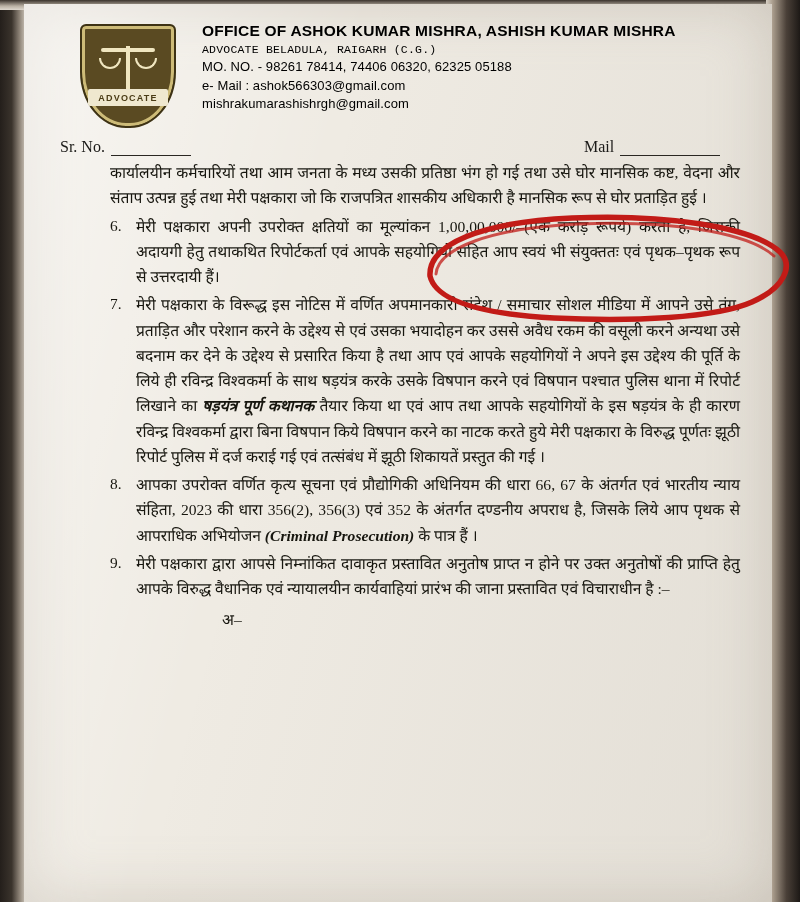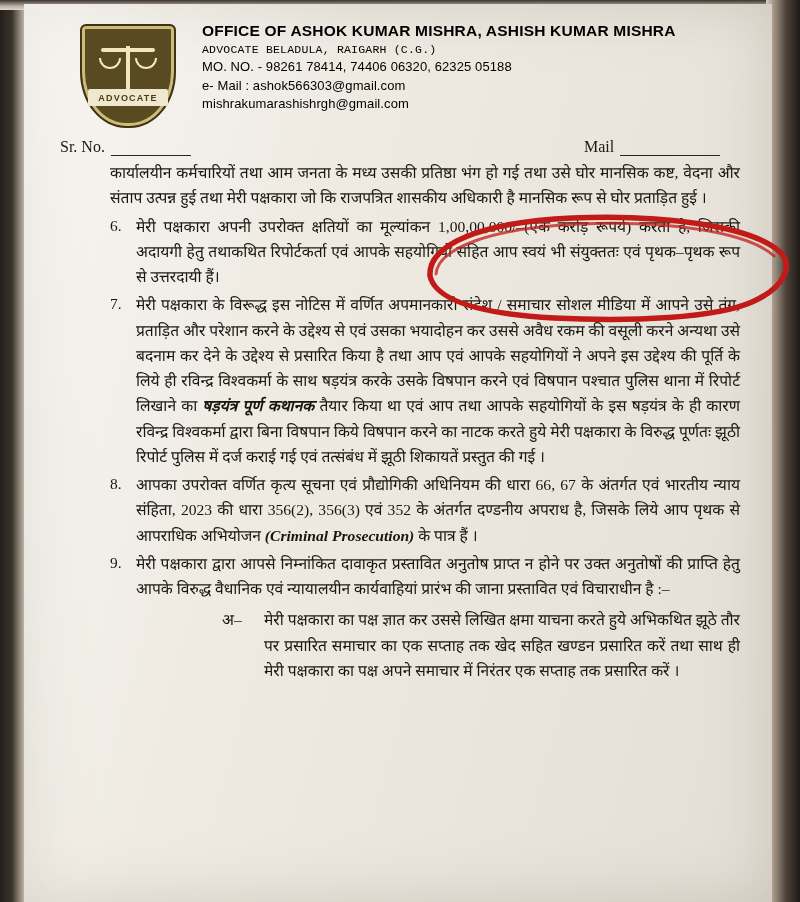--- a/index.html
+++ b/index.html
@@ -310,21 +310,20 @@
         <div class="ptext"><span>आपका उपरोक्त वर्णित कृत्य सूचना एवं प्रौद्योगिकी अधिनियम की धारा 66, 67 के अंतर्गत एवं भारतीय न्याय संहिता, 2023 की धारा 356(2), 356(3) एवं 352 के अंतर्गत दण्डनीय अपराध है, जिसके लिये आप पृथक से आपराधिक अभियोजन </span><b>(Criminal Prosecution)</b><span> के पात्र हैं ।</span></div>
       </div>
 
       <div class="para">
         <div class="num">9.</div>
         <div class="ptext">मेरी पक्षकारा द्वारा आपसे निम्नांकित दावाकृत प्रस्तावित अनुतोष प्राप्त न होने पर उक्त अनुतोषों की प्राप्ति हेतु आपके विरुद्ध वैधानिक एवं न्यायालयीन कार्यवाहियां प्रारंभ की जाना प्रस्तावित एवं विचाराधीन है :–</div>
       </div>
 
       <div class="sub">
         <div class="smark">अ–</div>
-        <div class="stext">मेरी पक्षकारा का पक्ष ज्ञात कर उससे लिखित क्षमा याचना करते हुये अभिकथित झूठे तौर पर प्रसारित समाचार का एक सप्ताह तक खेद सहित खण्डन प्रसारित करें तथा साथ ही मेरी पक्षकारा का पक्ष अपने समाचार में निरंतर एक सप्ताह तक प्रसारित करें ।</div>
       </div>
 
     </div>
 
     <div class="ink-ellipse">
       <svg width="372" height="112" viewBox="0 0 372 112" xmlns="http://www.w3.org/2000/svg">
         <path d="M8,64 C6,32 60,10 150,6 C240,2 330,14 358,40 C372,54 362,76 330,90 C294,106 210,110 132,106 C62,102 14,90 8,64 Z" fill="none" stroke="#c21b17" stroke-width="5.5" stroke-linecap="round" stroke-linejoin="round"></path>
         <path d="M14,62 C16,36 70,16 156,12 C246,8 326,20 352,44" fill="none" stroke="#c21b17" stroke-width="3" stroke-linecap="round" opacity="0.75"></path>
       </svg>
     </div>

